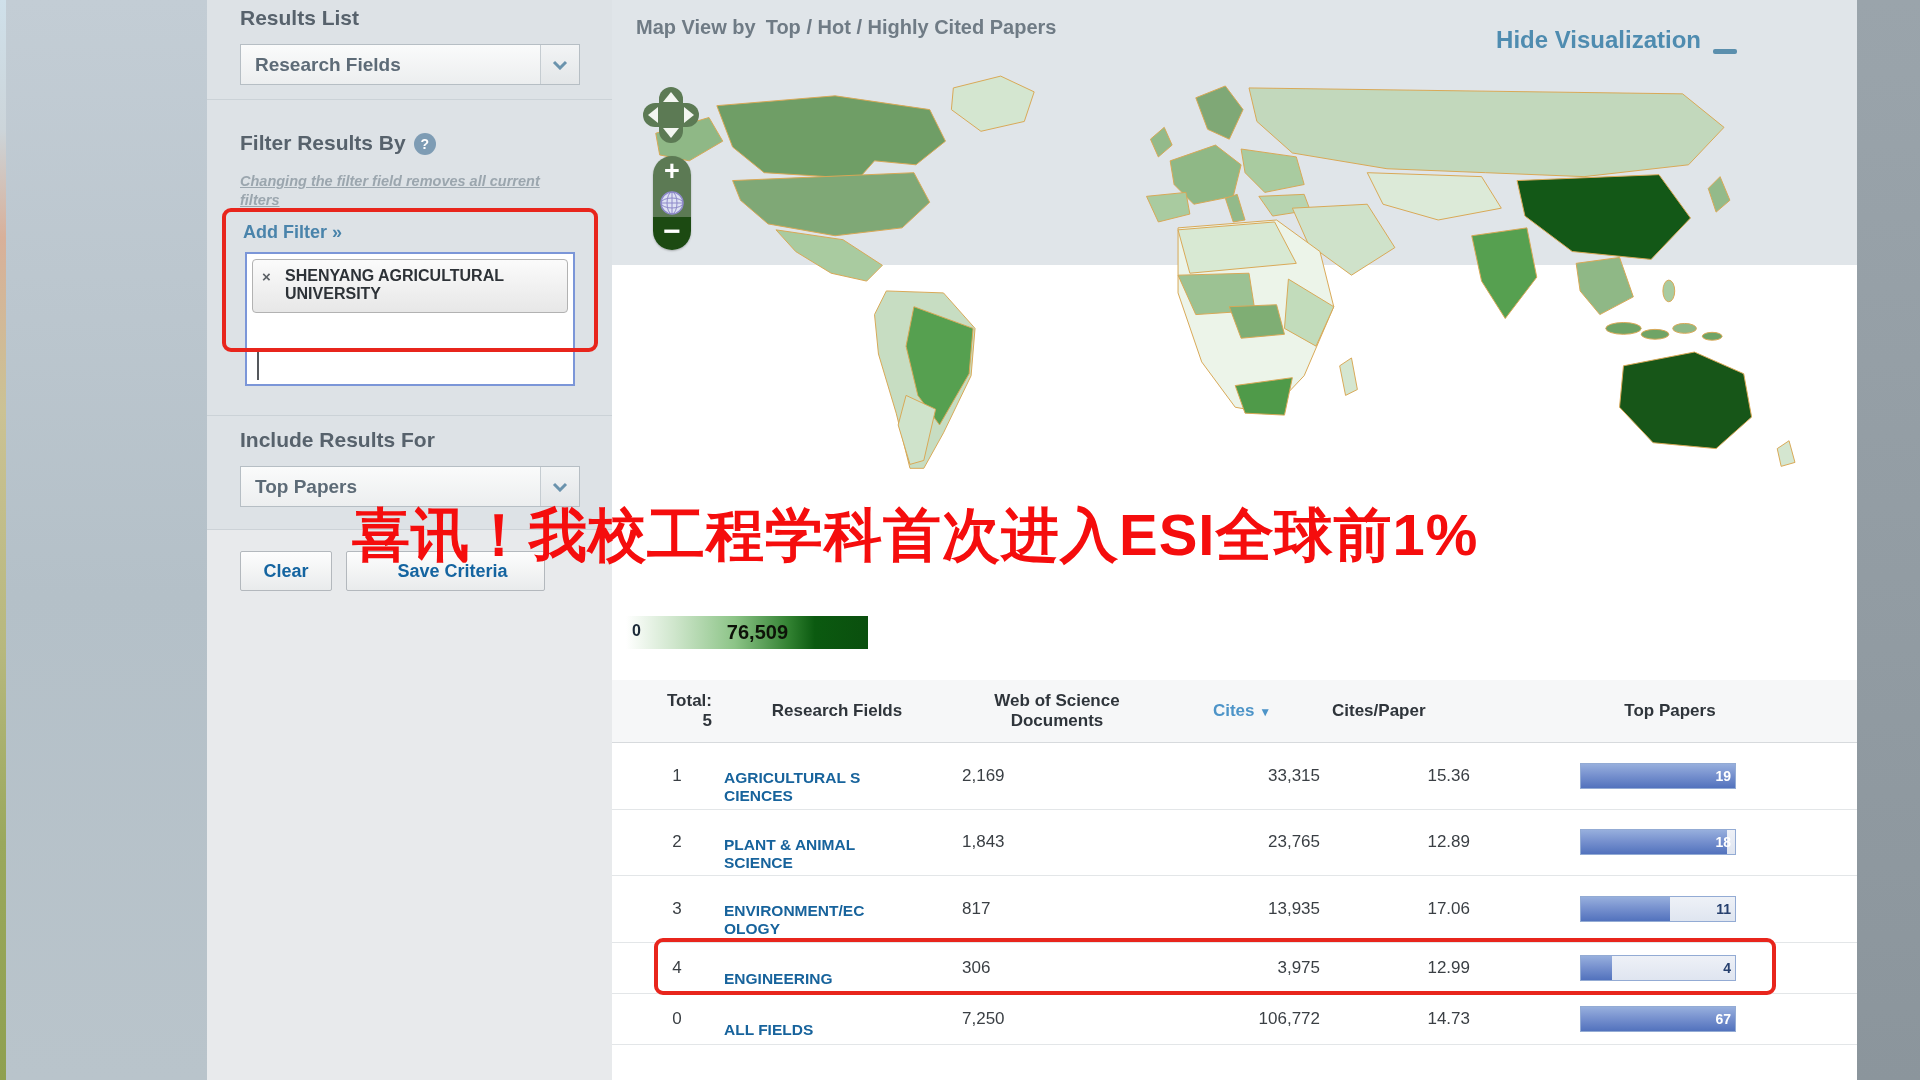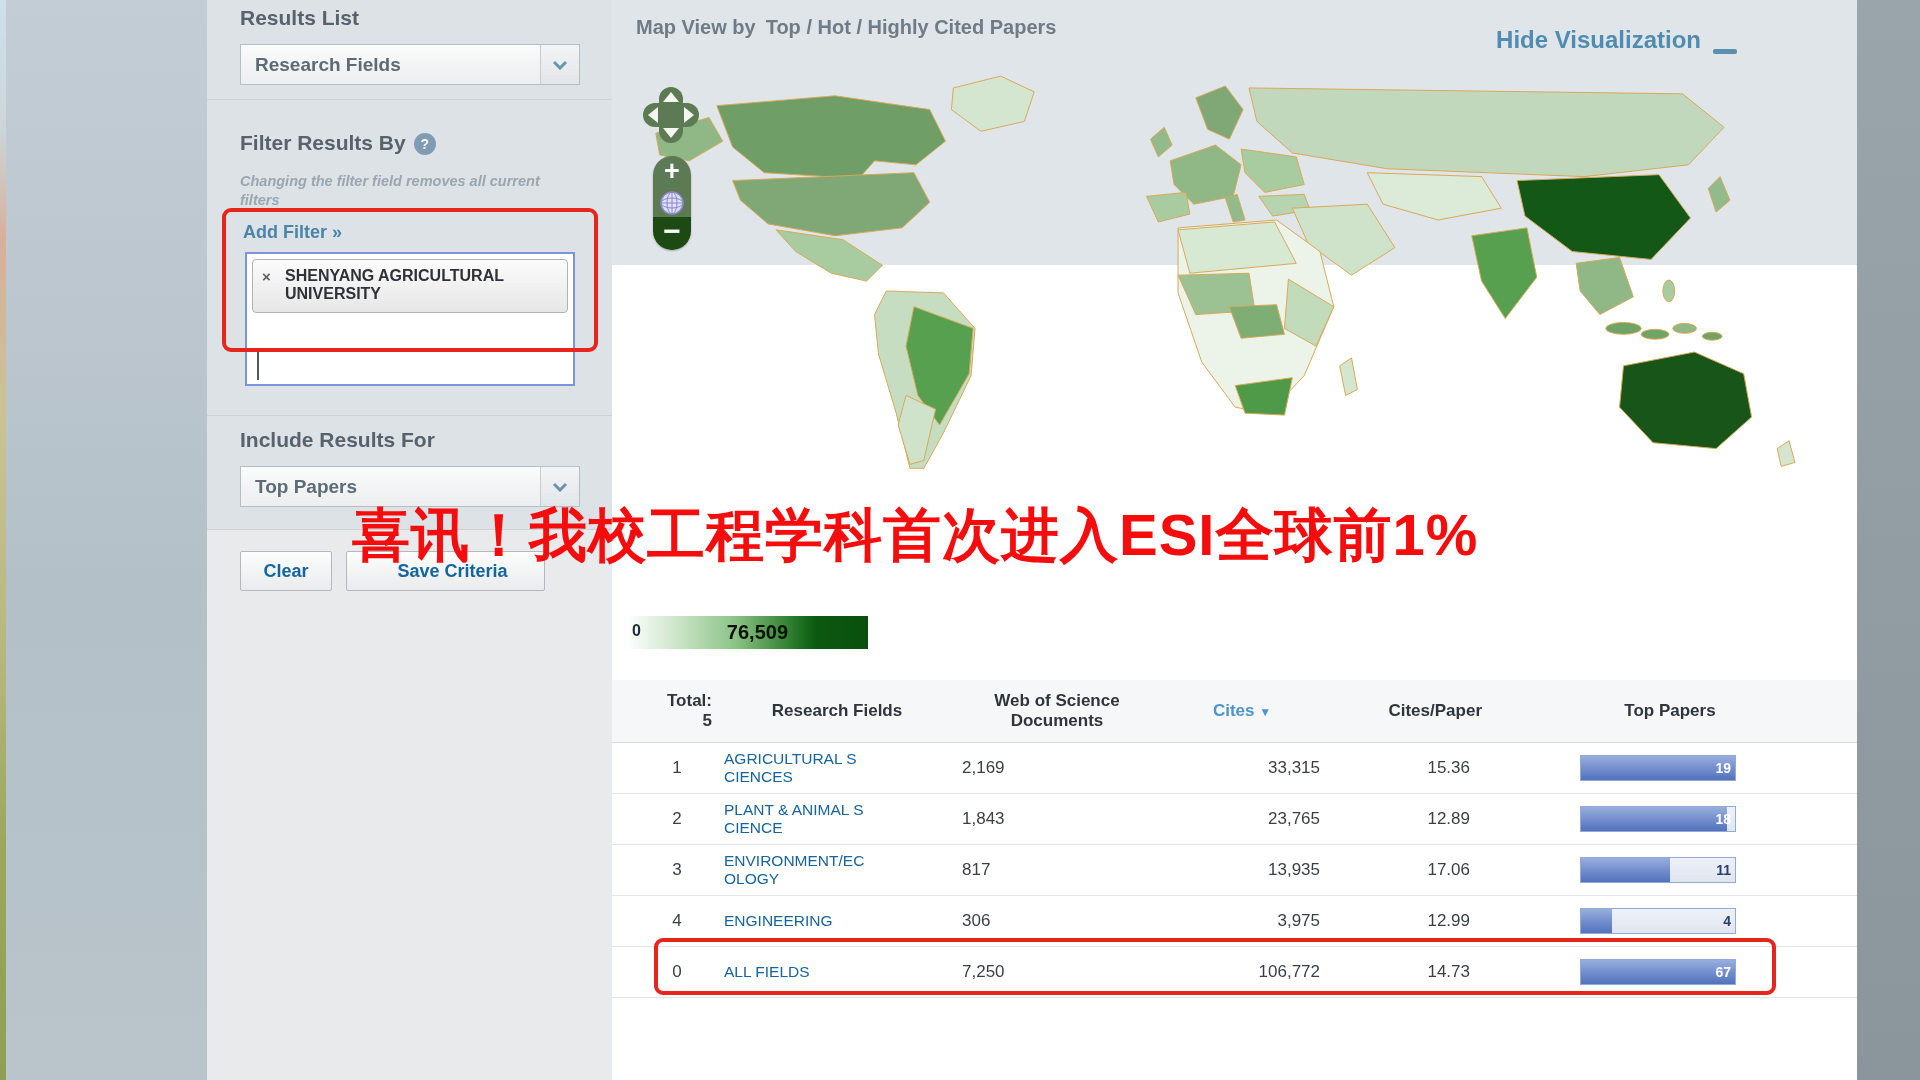--- a/index.html
+++ b/index.html
@@ -15,21 +15,21 @@
     background:linear-gradient(180deg,#9aa4ab 0%,#8b959c 100%);}
 
   
   .sidebar{position:absolute;left:207px;top:0;width:405px;height:1080px;background:#dde2e6;border-right:1px solid #c3cbd1;}
   .sb-heading{position:absolute;margin:0;color:#57626c;font-size:21px;font-weight:bold;}
   .divider{position:absolute;left:0;width:100%;height:1px;background:#cbd2d7;}
   .dropdown{position:absolute;display:flex;align-items:center;background:linear-gradient(180deg,#fafbfb,#ecEEef);
     background:linear-gradient(180deg,#fafbfb,#eceeef);border:1px solid #b6bec4;height:41px;box-sizing:border-box;cursor:pointer;}
   .dd-value{color:#5d6b77;font-weight:bold;font-size:19px;padding-left:14px;flex:1;}
   .dd-chev{width:38px;height:100%;border-left:1px solid #c5ccd1;display:flex;align-items:center;justify-content:center;background:linear-gradient(180deg,#f2f4f5,#e3e6e8);}
-  .note{position:absolute;color:#9ba6ae;font-style:italic;font-weight:bold;font-size:14.5px;line-height:1.3;margin:0;}
+  .note{position:absolute;color:#9ba6ae;font-style:italic;font-weight:bold;font-size:14.5px;line-height:1.3;margin:0;text-decoration:underline;}
   .add-filter{position:absolute;color:#4a84ab;font-weight:bold;font-size:18px;cursor:pointer;}
   .filter-box{position:absolute;background:#fff;border:2px solid #7b96d8;box-sizing:border-box;}
   .filter-tag{position:relative;margin:5px;background:linear-gradient(180deg,#fbfbfb,#e7e7e7);border:1px solid #b2b2b2;border-radius:4px;
     padding:7px 10px 9px 32px;color:#2d3237;font-weight:bold;font-size:16px;line-height:1.14;}
   .tag-x{position:absolute;left:9px;top:8px;color:#5c6166;font-weight:bold;font-size:15px;cursor:pointer;}
   .caret{position:absolute;left:10px;top:96px;width:2px;height:30px;background:#55585c;}
   .sb-bottom{position:absolute;left:0;top:529px;width:100%;height:551px;background:#e8eaec;border-top:1px solid #ccd2d7;}
   .btn{position:absolute;box-sizing:border-box;background:linear-gradient(180deg,#fdfdfd,#e9ebec);border:1px solid #b3b8bd;
     border-radius:2px;color:#1464a0;font-weight:bold;font-size:18px;font-family:inherit;cursor:pointer;}
 
@@ -57,25 +57,25 @@
   .report-header{position:relative;height:49px;border-bottom:1px solid #d4d8db;}
   .report-title{position:absolute;left:26px;line-height:49px;font-size:20px;font-weight:bold;color:#2b3137;}
   .report-title .hl{color:#1464a0;margin-left:8px;}
   .customize{position:absolute;right:124px;line-height:49px;color:#1464a0;font-size:19px;font-weight:bold;cursor:pointer;}
   .thead{height:62px;background:#f6f7f8;border-bottom:1px solid #d7dadd;display:flex;align-items:center;color:#2f353b;font-weight:bold;font-size:17px;}
   .col-rank{width:70px;margin-left:30px;text-align:right;line-height:1.2;}
   .col-field{width:250px;text-align:center;}
   .col-docs{width:190px;text-align:center;line-height:1.2;}
   .col-cites{width:180px;text-align:center;color:#4d94c8;cursor:pointer;}
   .col-cites .arr{font-size:12px;}
-  .col-cpp{width:150px;text-align:right;}
+  .col-cpp{width:150px;text-align:left;}
   .col-bar{width:156px;margin-left:110px;text-align:center;}
   .trow{display:flex;align-items:center;min-height:44px;padding:3px 0;border-bottom:1px solid #e3e6e8;font-size:17px;color:#3a3f44;background:#fff;}
   .cell-rank{width:70px;margin-left:30px;text-align:center;}
-  .cell-field{width:250px;padding-left:12px;box-sizing:border-box;color:#17639c;font-weight:normal;font-size:15.5px;line-height:1.18;}
+  .cell-field{width:250px;padding-left:12px;box-sizing:border-box;color:#17639c;font-weight:bold;font-size:15.5px;line-height:1.18;margin-top:23px;}
   .cell-field span{display:inline-block;width:142px;word-break:break-all;cursor:pointer;}
   .cell-docs{width:178px;}
   .cell-cites{width:180px;text-align:right;}
   .cell-cpp{width:150px;text-align:right;}
   .cell-bar{width:156px;margin-left:110px;border-radius:12px;}
   .bar-track{position:relative;height:26px;background:linear-gradient(180deg,#eef1f7,#dfe5f0);border:1px solid #93abd4;box-sizing:border-box;}
   .bar-fill{position:absolute;left:0;top:0;bottom:0;background:linear-gradient(180deg,#97afdd 0%,#7892cf 45%,#5272bd 100%);}
   .bar-num{position:absolute;right:4px;top:0;line-height:24px;font-size:14px;font-weight:bold;}
   .bar-num.light{color:#ffffff;}
   .bar-num.dark{color:#27406e;}

